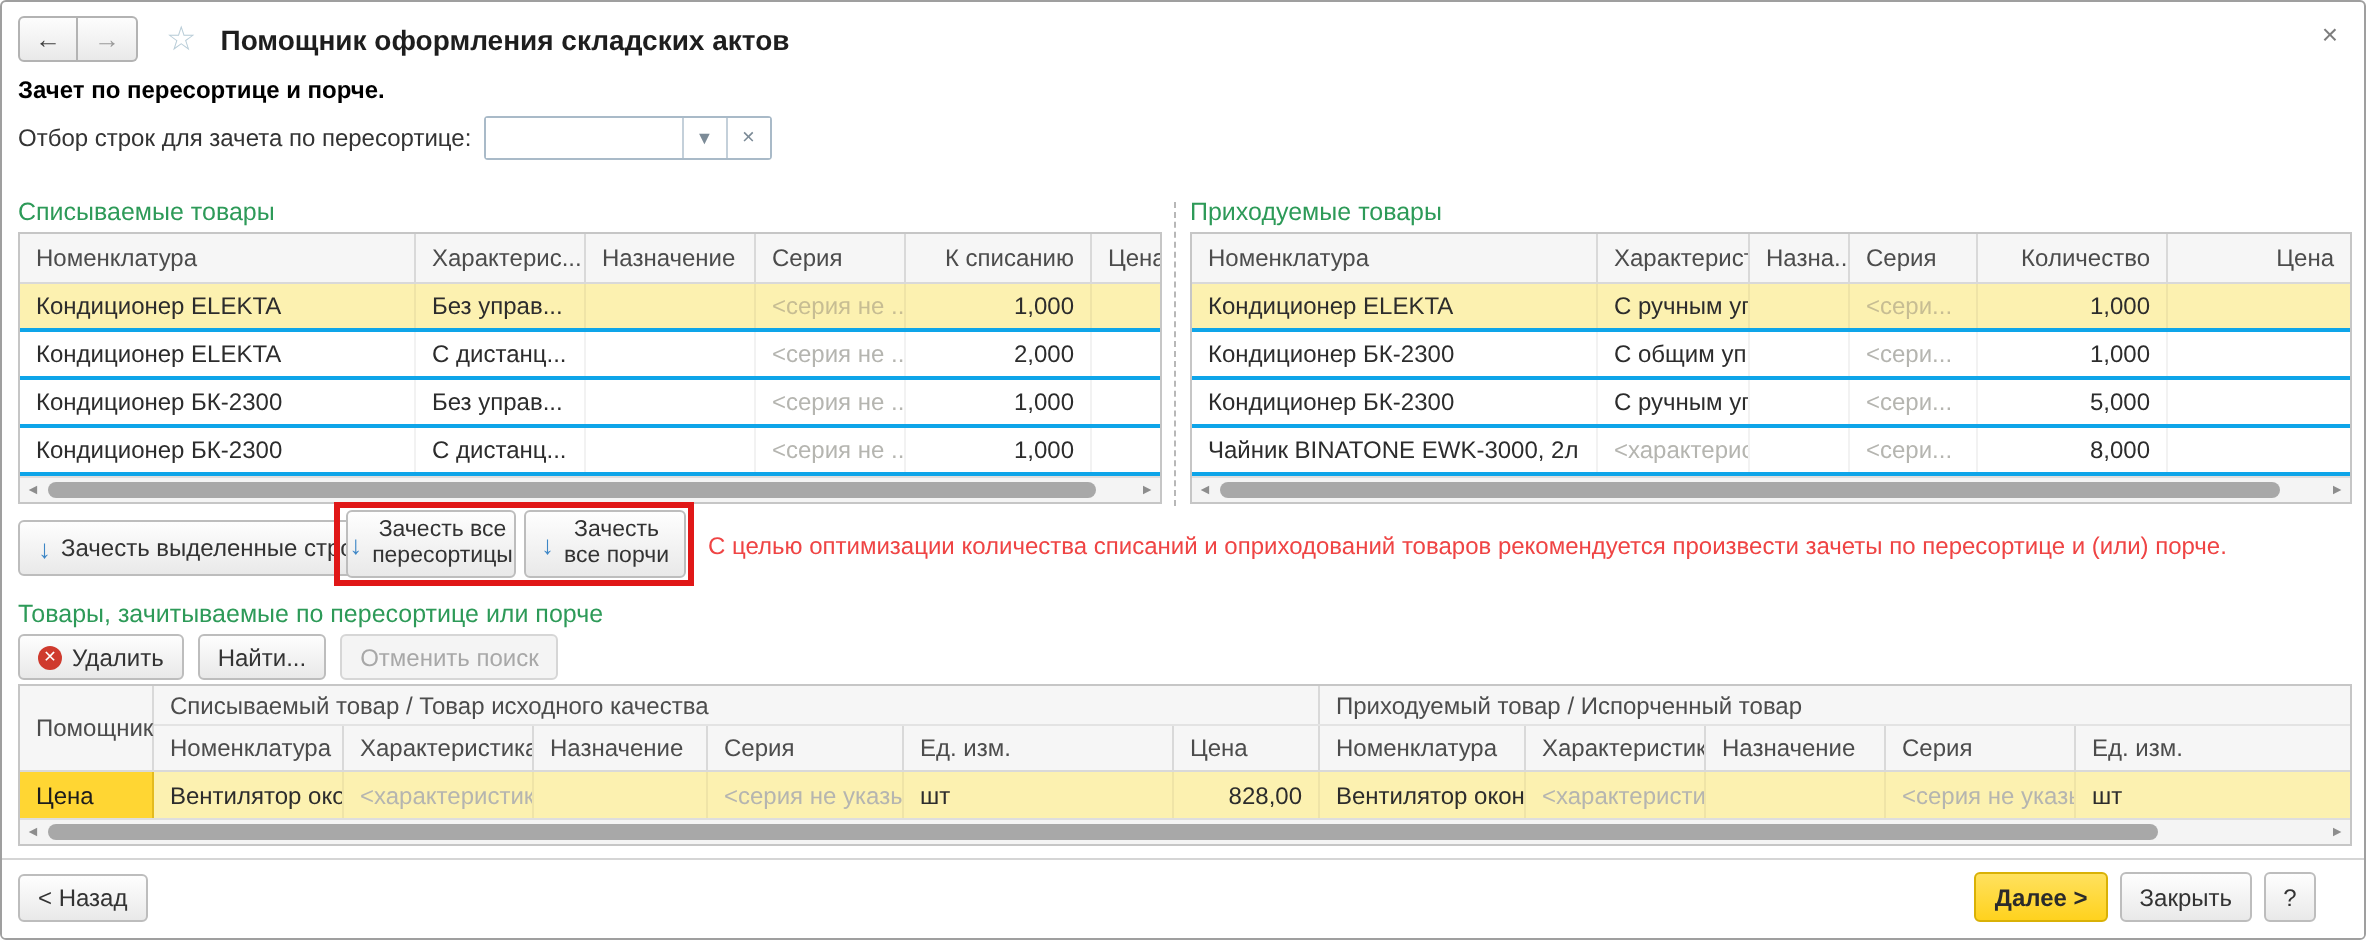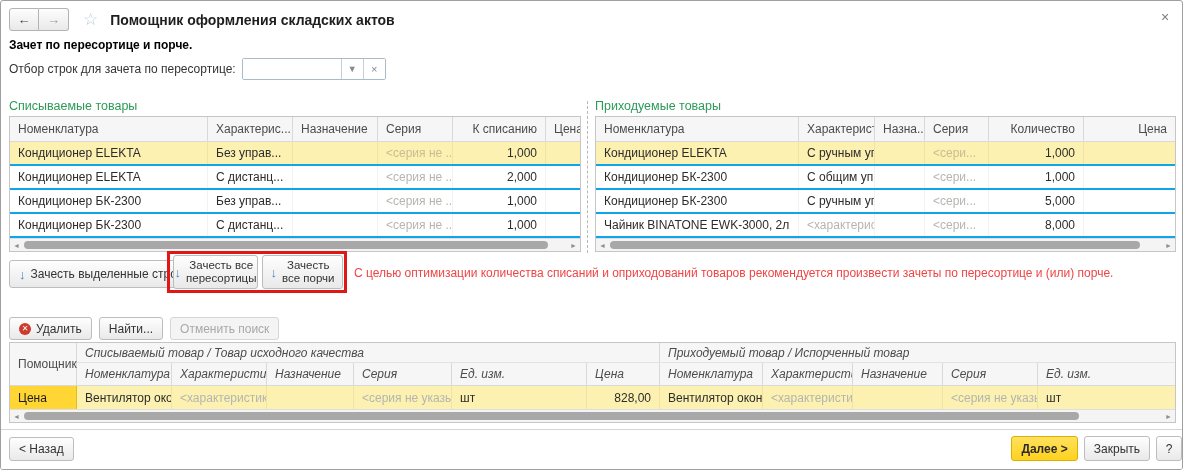--- a/index.html
+++ b/index.html
@@ -82,36 +82,36 @@
   .sectitle { position:absolute; left:8px; top:299px; font-size:12.5px; color:#2d9a58; }
   .toolbar { position:absolute; left:8px; top:316px; display:flex; gap:7px; }
   .toolbar .btn { height:23px; }
   .delicon { width:12px; height:12px; border-radius:50%; background:#cf3a2e; color:#fff;
     font-size:8px; line-height:12px; text-align:center; display:inline-block; }
 
   .btable { position:absolute; left:8px; top:341px; width:1167px; border:1px solid #c6c6c6; background:#fff; }
   .bhead { display:flex; border-bottom:1px solid #d9d9d9; background:#f6f6f6; }
   .opcell { width:67px; display:flex; align-items:center; padding:0 8px;
     border-right:1px solid #d9d9d9; font-size:12px; color:#4c4c4c; }
-  .bhead-right { flex:1;font-style:italic; }
+  .bhead-right { flex:1; }
   .grow { display:flex; height:20px; border-bottom:1px solid #e3e3e3; }
   .gcell { display:flex; align-items:center; padding:0 8px; font-size:12px; color:#4c4c4c;
     border-right:1px solid #d9d9d9; overflow:hidden; white-space:nowrap; }
   .gcell:last-child { border-right:none; }
   .crow { display:flex; height:22px; }
   .crow .hcell { border-right:1px solid #d9d9d9; }
   .crow .hcell:last-child { border-right:none; }
   .bdrow { display:flex; height:23px; background:#fcf1b0; }
   .bdrow .opdata { width:67px; background:#ffd633; display:flex; align-items:center;
     padding:0 8px; border-right:1px solid #e4bb1e; font-size:12px; color:#1c1c1c; }
 
   
   .footer { position:absolute; left:0; right:0; top:428px; bottom:0; border-top:1px solid #d5d5d5; background:#fff; }
   .btn-back { position:absolute; left:8px; top:7px; height:24px; }
-  .footer-right { position:absolute; right:0; top:6px; display:flex; gap:6px; }
+  .footer-right { position:absolute; right:24px; top:6px; display:flex; gap:6px; }
   .btn-next { height:25px; font-weight:bold; background:linear-gradient(#ffe15e,#ffd21e);
     border:1px solid #d9b106; color:#2b2b2b; }
   .btn-close2 { height:25px; }
   .btn-help { height:25px; width:26px; padding:0; }
 </style>
 </head>
 <body>
 
 <div id="window">
 
@@ -251,20 +251,21 @@
     <span class="dArrow">↓</span>
     <span class="twolines"><span>Зачесть все</span><br><span>пересортицы</span></span>
   </div>
   <div class="btn btn-offset-damage">
     <span class="dArrow">↓</span>
     <span class="twolines"><span>Зачесть</span><br><span>все порчи</span></span>
   </div>
   <div class="redrect"></div>
   <div class="hinttext">С целью оптимизации количества списаний и оприходований товаров рекомендуется произвести зачеты по пересортице и (или) порче.</div>
 
+  <div class="sectitle">Товары, зачитываемые по пересортице или порче</div>
   <div class="toolbar">
     <div class="btn">
       <span class="delicon">✕</span>
       <span>Удалить</span>
     </div>
     <div class="btn">
         <span>Найти...</span>
       </div>
     <div class="btn disabled">
         <span>Отменить поиск</span>

